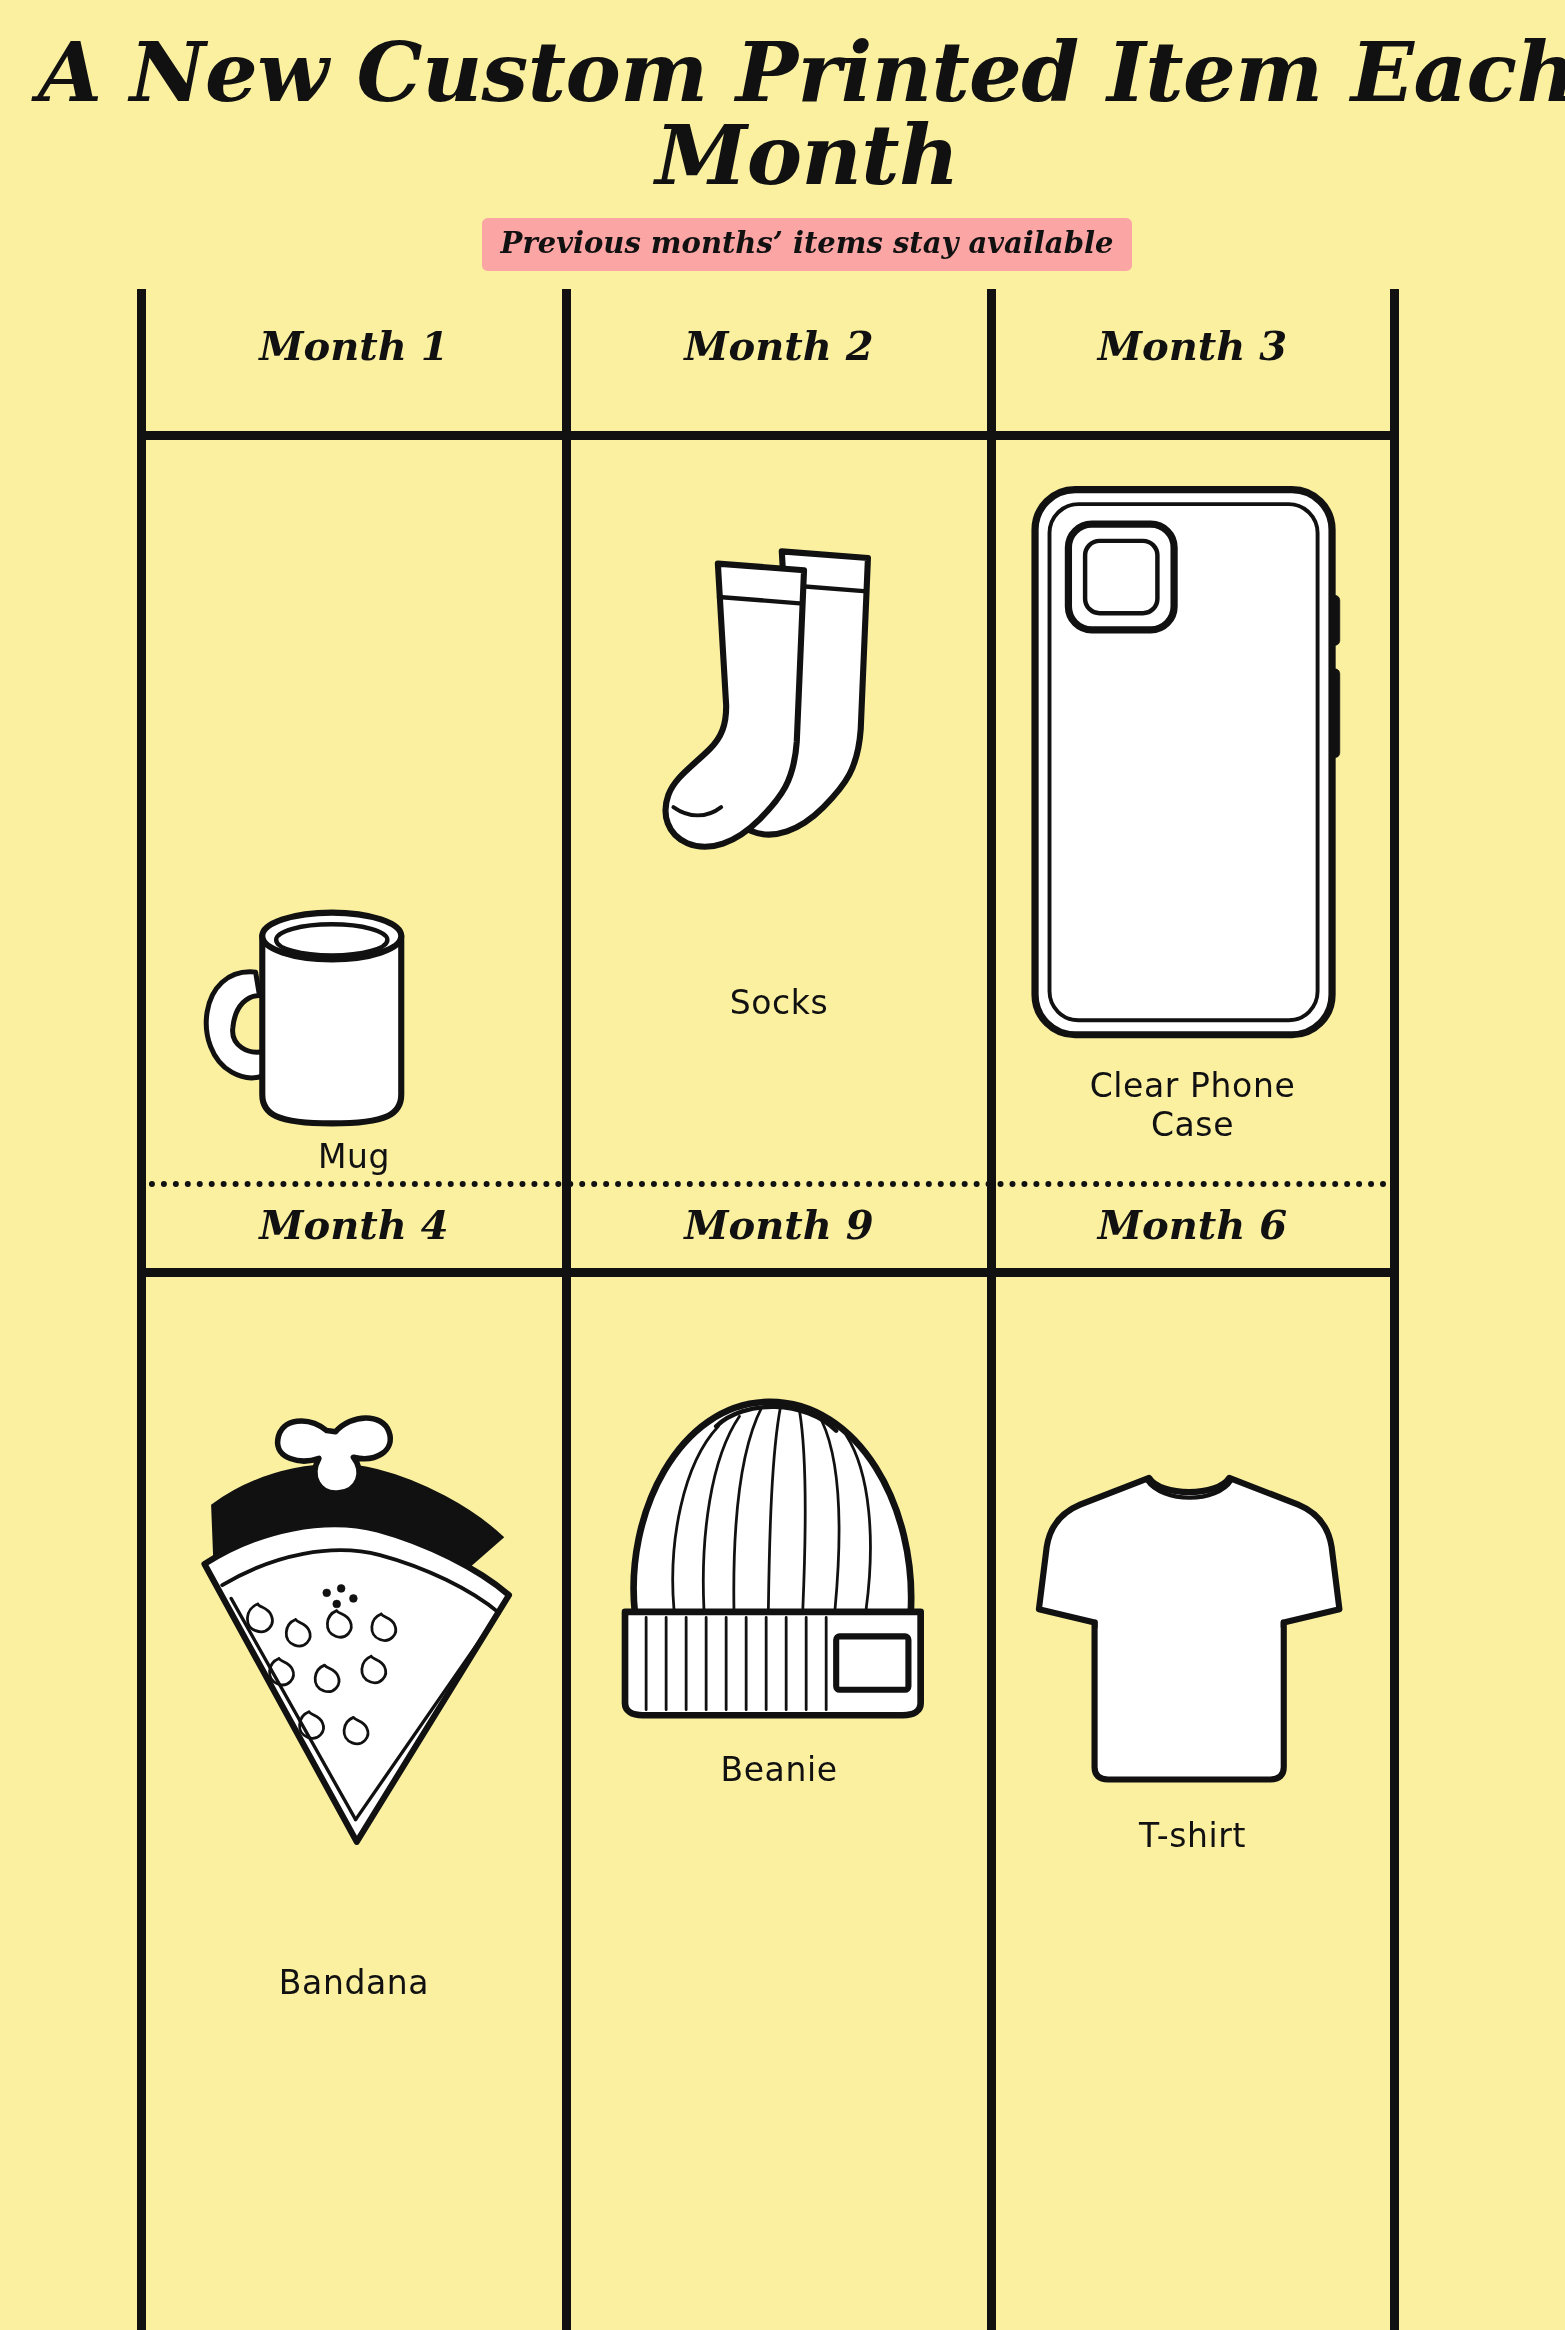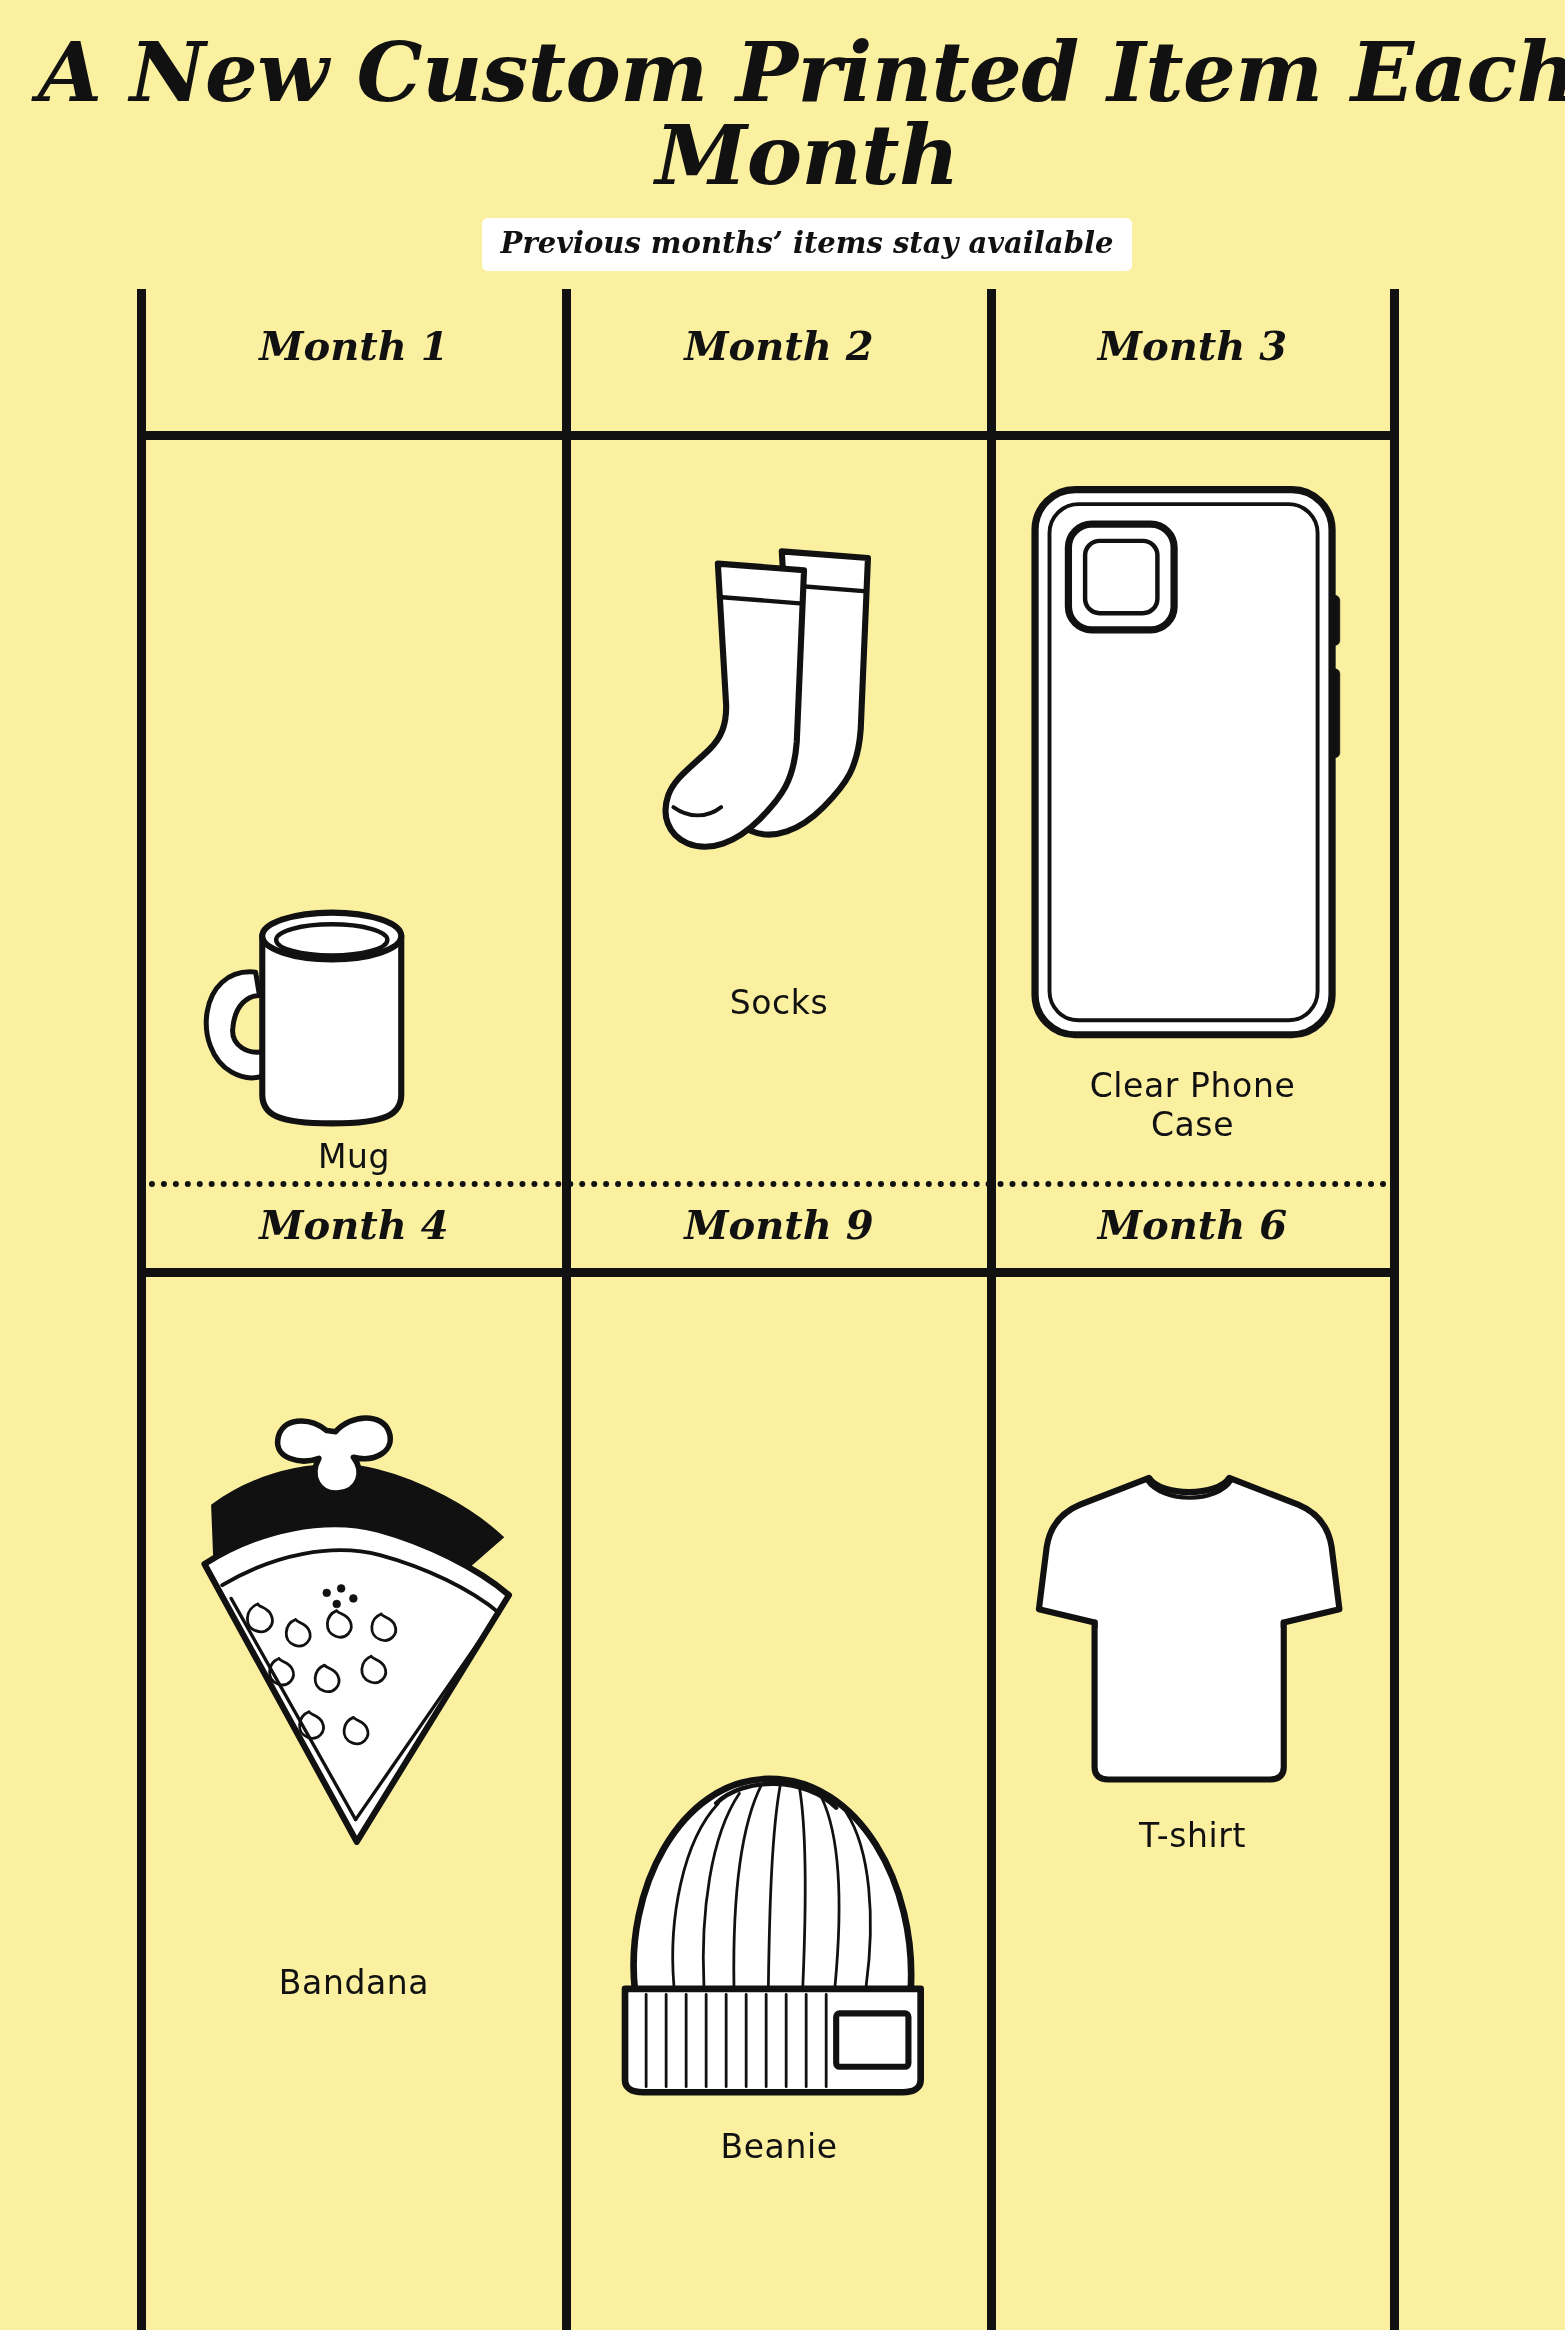--- a/index.html
+++ b/index.html
@@ -35,21 +35,21 @@
     margin: 0;
     padding-top: 31px;
     letter-spacing: -0.6px;
   }
   .subtitle-wrap {
     margin-top: 21px;
     display: flex;
     justify-content: center;
   }
   .subtitle {
-    background: #ffffff;
+    background: #fca5a5;
     color: #111111;
     font-family: "DejaVu Serif", serif;
     font-style: italic;
     font-weight: bold;
     font-size: 29px;
     line-height: 1;
     padding: 11px 19px 13.3px 19px;
     border-radius: 5.6px;
     display: inline-block;
     white-space: nowrap;
@@ -265,21 +265,21 @@
           <circle cx="300" cy="352" r="7"></circle>
             <circle cx="326" cy="344" r="7"></circle>
           <circle cx="318" cy="372" r="7"></circle>
             <circle cx="348" cy="362" r="7"></circle>
         </g>
       </svg>
     </div>
     <div class="caption" style="margin-top:33px;">Bandana</div>
   </div>
 
-  <div class="cell col1 row2" style="justify-content:flex-end; padding-top:98px;">
+  <div class="cell col1 row2" style="justify-content:flex-start; padding-top:98px;">
     <div class="art">
       <svg width="389" height="356" viewBox="0 0 700 640" aria-hidden="true">
 
         <path class="wh" stroke-width="12" d="M90 430 C 70 250, 170 50, 330 48 C 492 46, 598 238, 586 430 Z"></path>
 
         <g class="ln" stroke-width="5">
           <path d="M160 420 C 150 300, 176 160, 240 92"></path>
           <path d="M214 420 C 208 290, 226 150, 278 74"></path>
           <path d="M268 420 C 266 280, 276 140, 318 58"></path>
           <path d="M330 420 C 332 280, 336 140, 352 56"></path>

